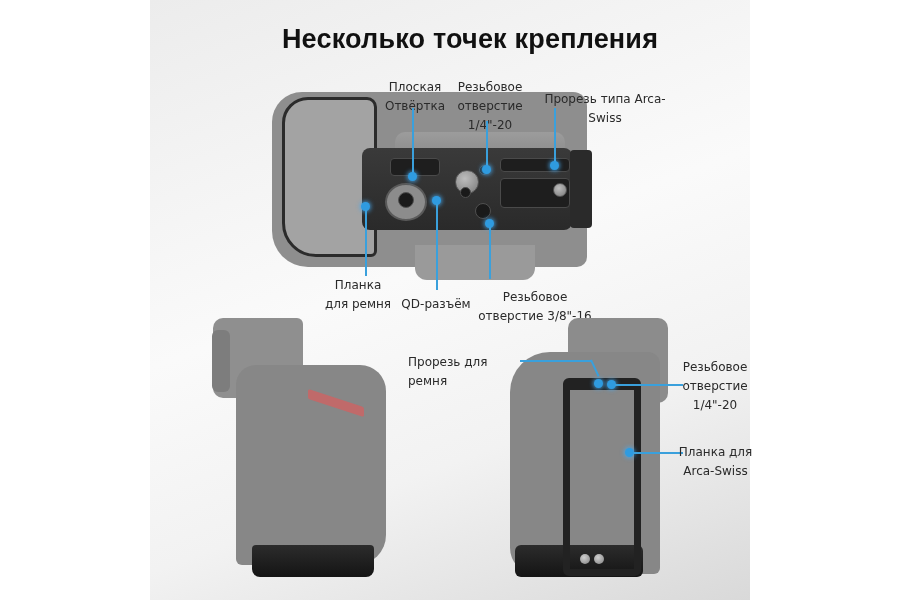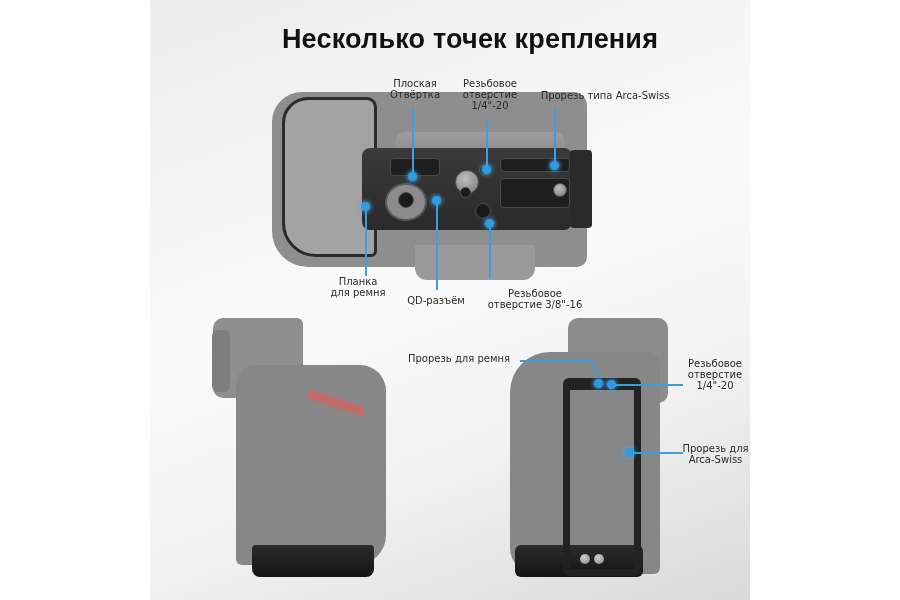--- a/index.html
+++ b/index.html
@@ -10,22 +10,22 @@
     position: absolute; left: 150px; top: 0; width: 600px; height: 600px;
     background: linear-gradient(160deg, #ececec 0%, #f4f4f4 25%, #fafafa 45%, #f2f2f2 70%, #d9d9d9 100%);
   }
   .title {
     position: absolute; left: 150px; top: 24px; width: 600px; text-align: center;
     font-family: "Liberation Sans", sans-serif; font-weight: bold; font-size: 27px; color: #111;
     letter-spacing: 0.2px;
     padding-left: 40px;
   }
   .label {
-    position: absolute; font-family: "DejaVu Sans", sans-serif; font-size: 10px;
-    line-height: 11px; color: #2a2a2a; white-space: pre-line; text-align: center;
+    position: absolute; font-family: "DejaVu Sans", sans-serif; font-size: 12px;
+    line-height: 19px; color: #2a2a2a; white-space: pre-line; text-align: center;
   }
   .label.left { text-align: left; }
   .line { position: absolute; background: #3aa0dc; }
   .dot {
     position: absolute; width: 9px; height: 9px; border-radius: 50%;
     background: #2f9be0; box-shadow: 0 0 4px 1px rgba(70,170,240,0.8);
   }
 
   
   .cam-top-body {
@@ -185,14 +185,14 @@
 <div class="dot" style="left:594px;top:379px;"></div>
 
 <div class="dot" style="left:607px;top:380px;"></div>
 <div class="line" style="left:615px;top:384px;width:68px;height:1.5px;"></div>
 <div class="label" style="left:680px;top:358px;width:70px;">Резьбовое
 отверстие
 1/4"-20</div>
 
 <div class="dot" style="left:625px;top:448px;"></div>
 <div class="line" style="left:633px;top:452px;width:50px;height:1.5px;"></div>
-<div class="label" style="left:678px;top:443px;width:75px;">Прорезь для
+<div class="label" style="left:678px;top:443px;width:75px;">Планка для
 Arca-Swiss</div>
 
 </body></html>

